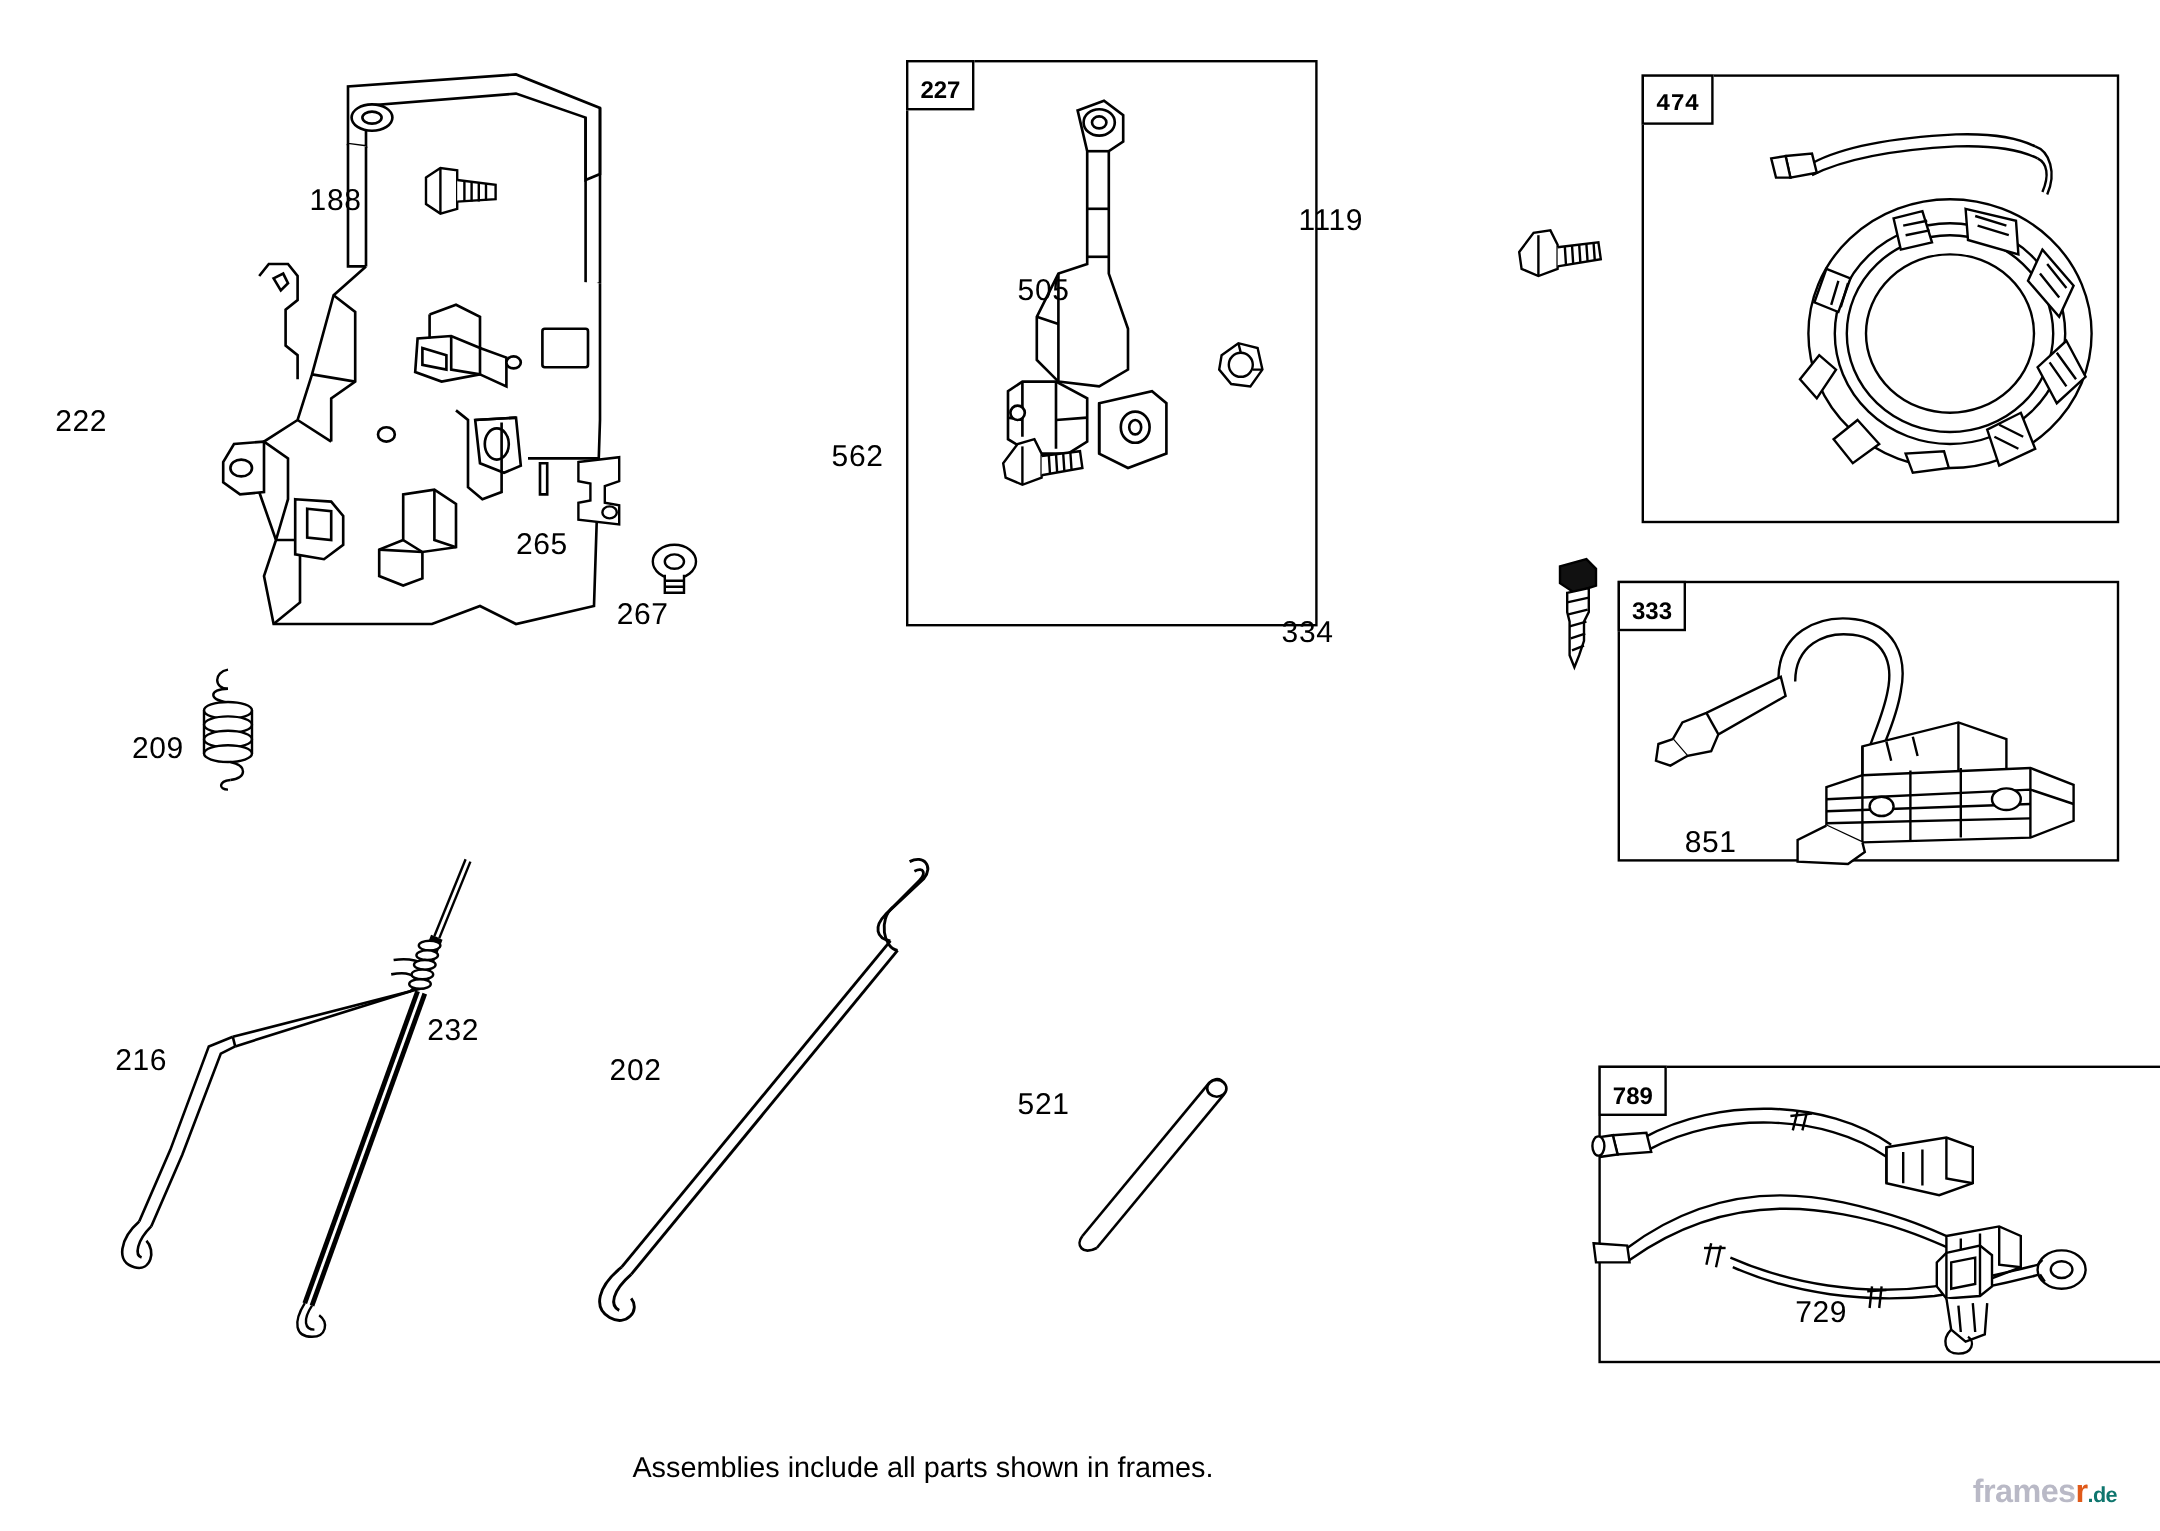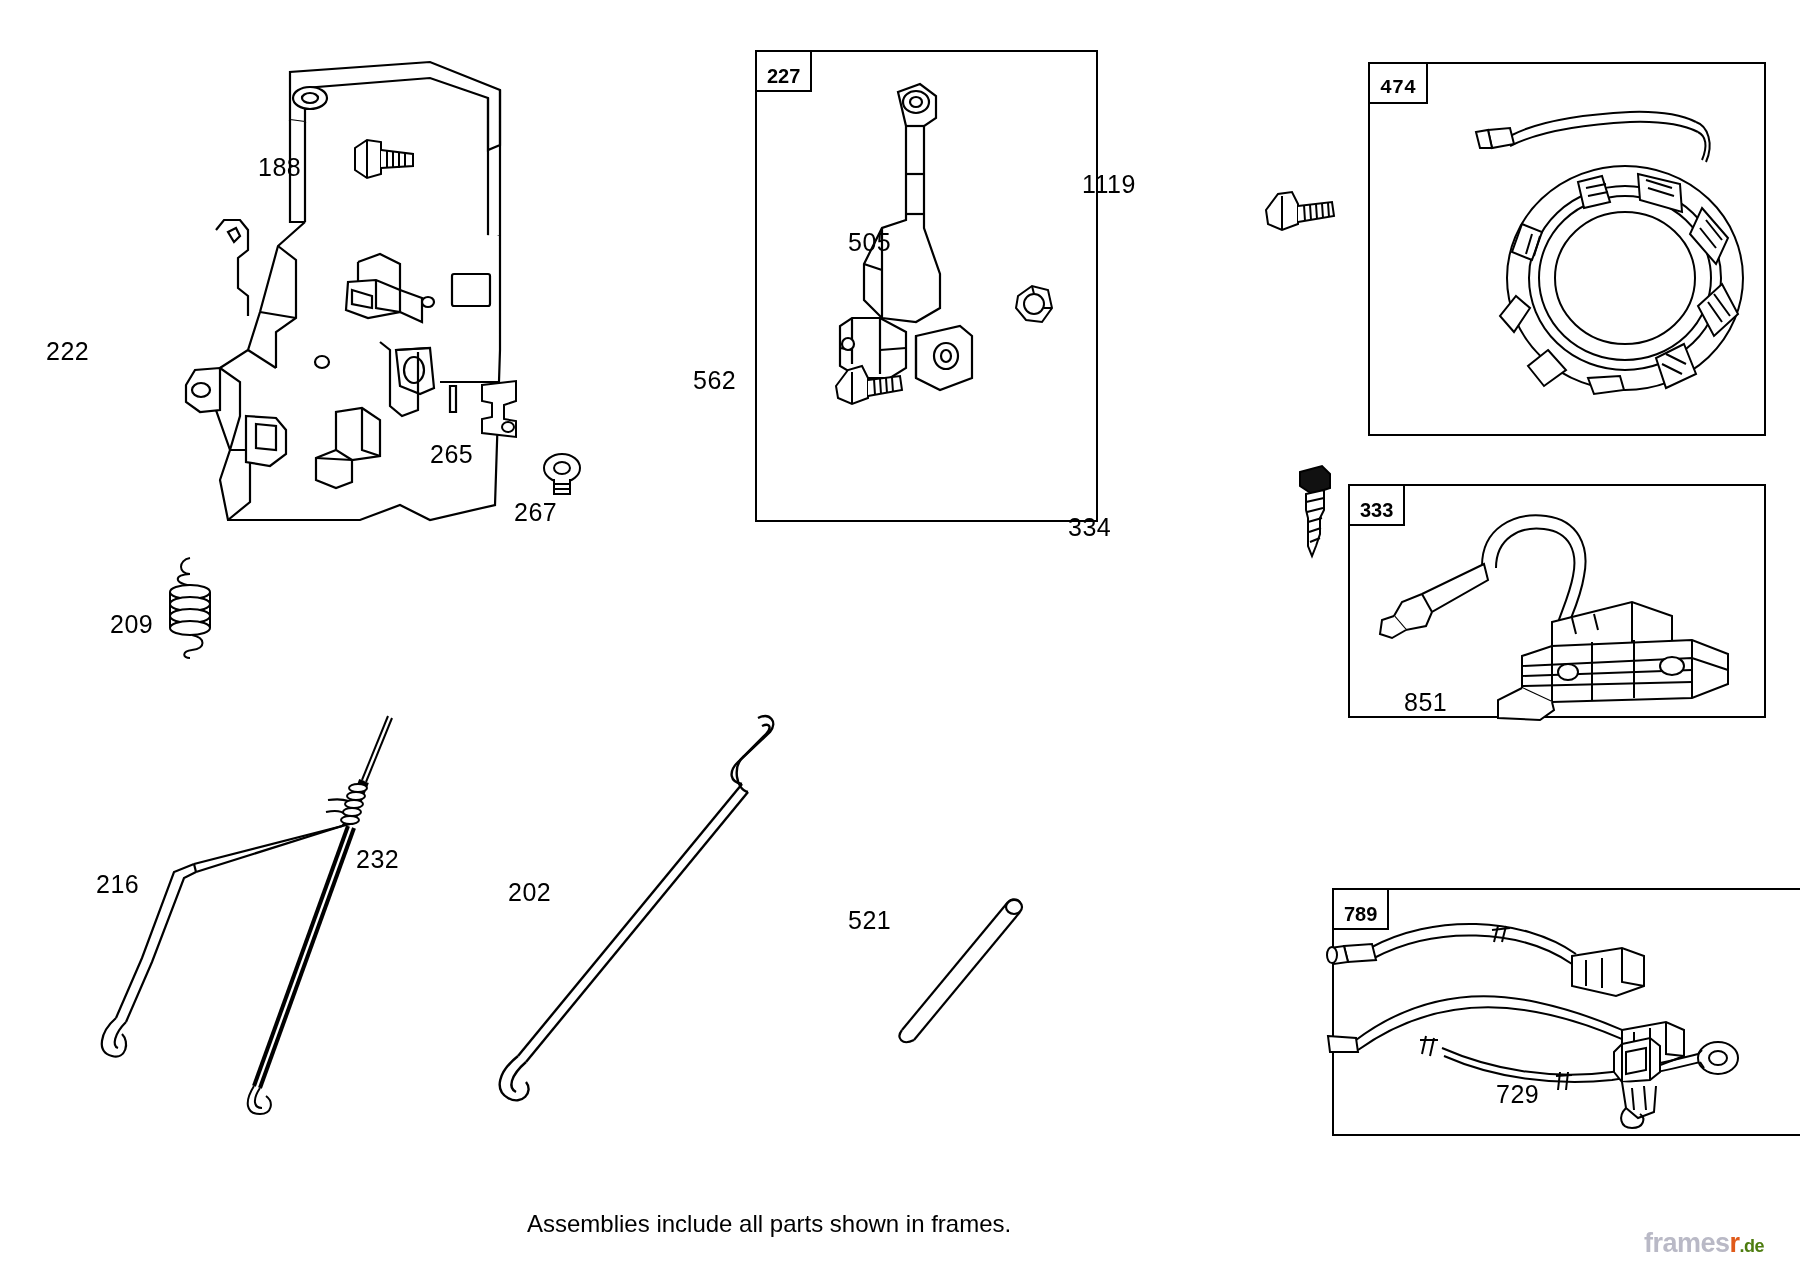--- a/index.html
+++ b/index.html
@@ -62,21 +62,21 @@
     font-weight: 700;
     letter-spacing: -0.5px;
     color: #b9b9c6;
     white-space: nowrap;
   }
   .logo .accent {
     color: #e05a1a;
   }
   .logo .tld {
     font-size: 18px;
-    color: #4d7c0f;
+    color: #0f766e;
     vertical-align: baseline;
   }
 </style>
 </head>
 <body>
 
 <div id="sheet">
 
   <div class="part" style="left:100px; top:50px;">
     <svg width="560" height="520" viewBox="0 0 560 520" fill="none" stroke="#000" stroke-width="2.2">

